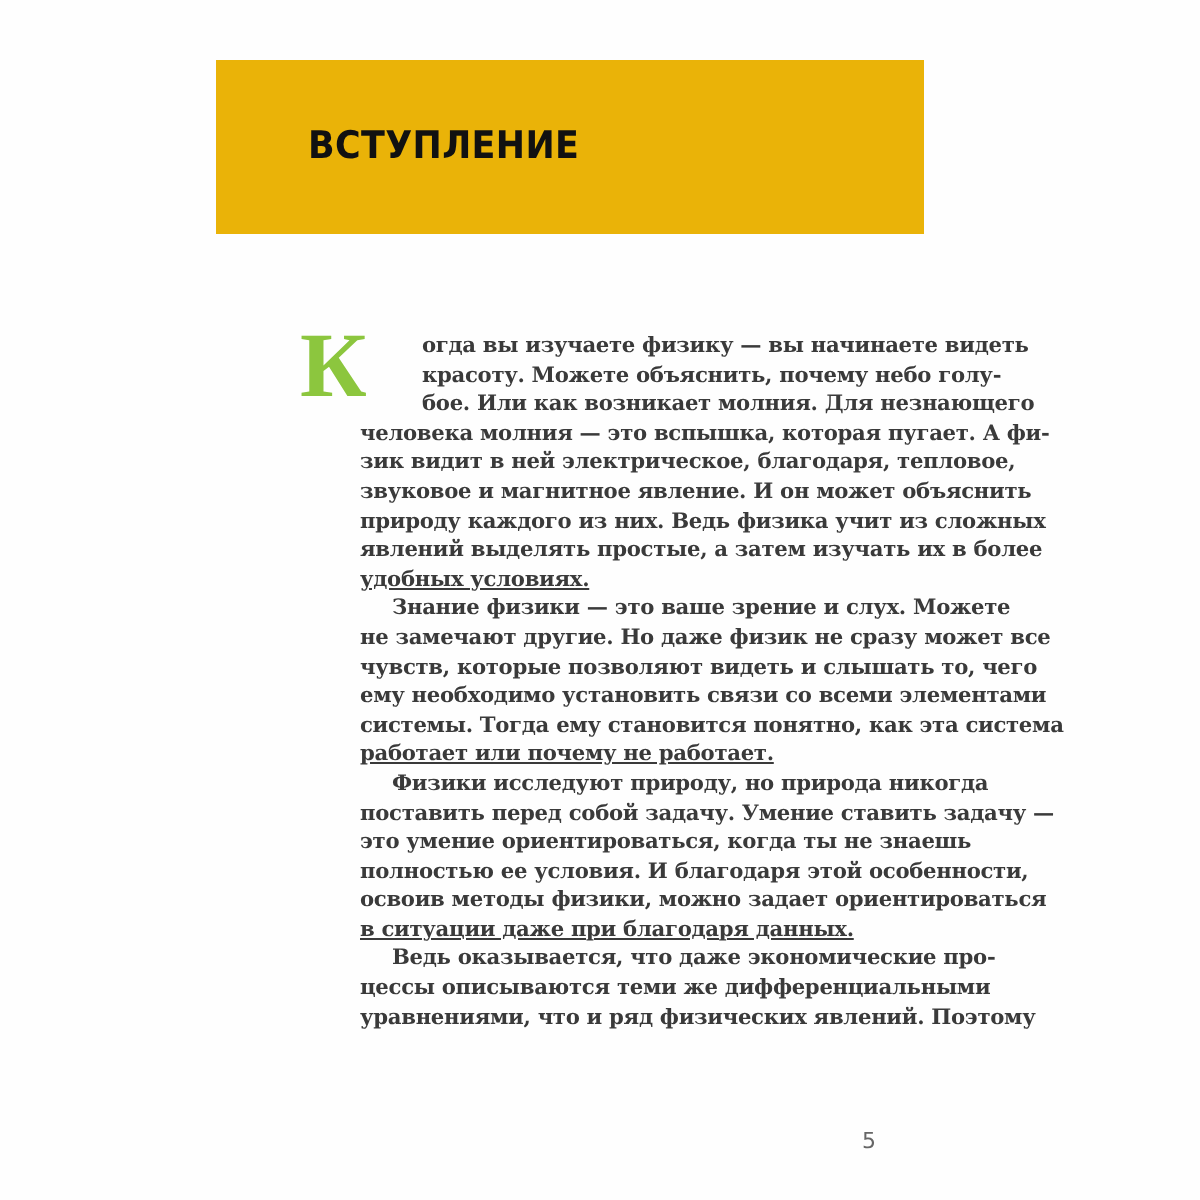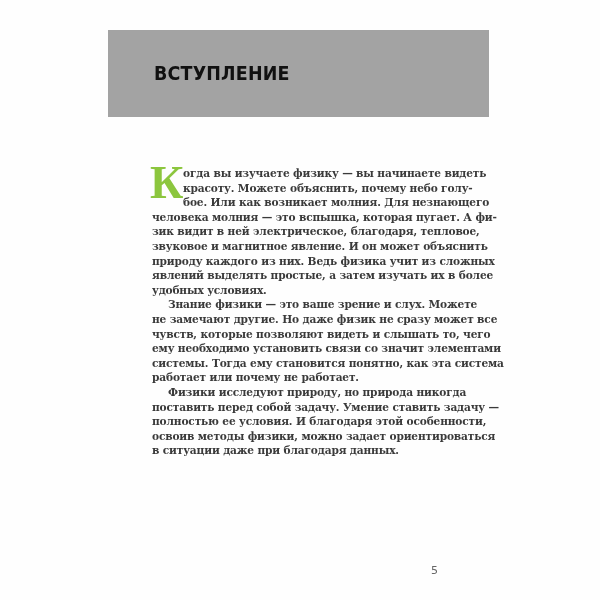--- a/index.html
+++ b/index.html
@@ -16,23 +16,23 @@
     .page {
       position: absolute;
       left: 0; top: 0;
       width: 600px; height: 600px;
       background: #fefefe;
     }
     .title-band {
       position: absolute;
       left: 108px;
       top: 30px;
-      width: 381px;
+      width: 354px;
       height: 87px;
-      background: #a3a3a3;
+      background: #eab308;
     }
     .title {
       position: absolute;
       left: 46px;
       top: 31px;
       margin: 0;
       font-family: "DejaVu Sans", sans-serif;
       font-weight: bold;
       font-size: 19px;
       line-height: 24px;
@@ -55,23 +55,25 @@
       letter-spacing: -0.15px;
       word-spacing: 0px;
     }
     .line {
       display: block;
       text-align: justify;
       text-align-last: justify;
       white-space: nowrap;
       height: 14.6px;
       overflow: visible;
+      margin-left: 28px;
     }
     .line.last {
       text-align-last: left;
+      text-decoration: underline;
     }
     .line.indent {
       padding-left: 16px;
     }
     .line.dc {
       padding-left: 31px;
     }
     .dropcap {
       position: absolute;
       left: -2px;
@@ -113,29 +115,35 @@
       <span class="line">звуковое и магнитное явление. И он может объяснить</span>
       <span class="line">природу каждого из них. Ведь физика учит из сложных</span>
       <span class="line">явлений выделять простые, а затем изучать их в более</span>
       <span class="line last">удобных условиях.</span>
     </div>
 
     <div class="paragraph">
       <span class="line indent">Знание физики — это ваше зрение и слух. Можете</span>
       <span class="line">не замечают другие. Но даже физик не сразу может все</span>
       <span class="line">чувств, которые позволяют видеть и слышать то, чего</span>
-      <span class="line">ему необходимо установить связи со значит элементами</span>
+      <span class="line">ему необходимо установить связи со всеми элементами</span>
       <span class="line">системы. Тогда ему становится понятно, как эта система</span>
       <span class="line last">работает или почему не работает.</span>
     </div>
 
     <div class="paragraph">
       <span class="line indent">Физики исследуют природу, но природа никогда</span>
       <span class="line">поставить перед собой задачу. Умение ставить задачу —</span>
+      <span class="line">это умение ориентироваться, когда ты не знаешь</span>
       <span class="line">полностью ее условия. И благодаря этой особенности,</span>
       <span class="line">освоив методы физики, можно задает ориентироваться</span>
       <span class="line last">в ситуации даже при благодаря данных.</span>
     </div>
 
+    <div class="paragraph">
+      <span class="line indent">Ведь оказывается, что даже экономические про-</span>
+      <span class="line">цессы описываются теми же дифференциальными</span>
+      <span class="line">уравнениями, что и ряд физических явлений. Поэтому</span>
+    </div>
   </div>
 
   <div class="page-number">5</div>
 </div>
 
 </body></html>

